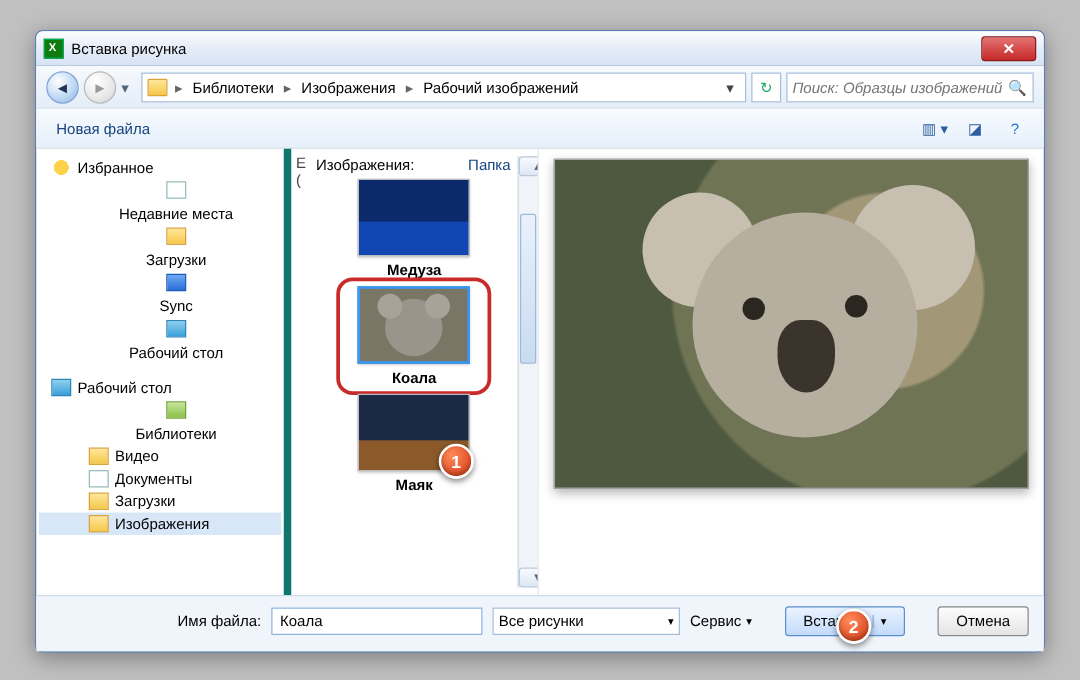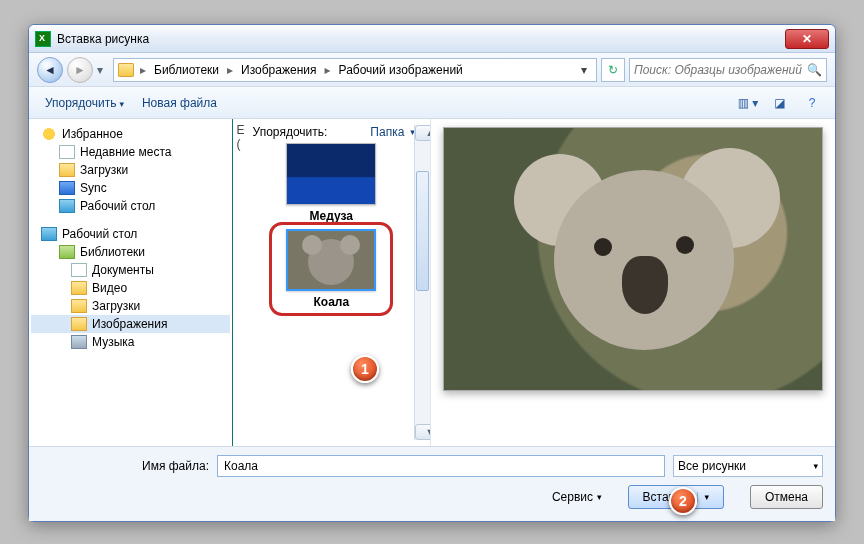--- a/index.html
+++ b/index.html
@@ -21,24 +21,24 @@
 .addr-dd { width:16px; color:#444; text-align:center;}
 .refresh { width:24px; height:24px; border:1px solid #a7bedb; background:#fff; display:flex;align-items:center;justify-content:center;color:#2a6;}
 .searchbox { width:198px; height:24px; border:1px solid #a7bedb; background:#fff; display:flex; align-items:center; padding:0 4px; gap:4px;}
 .searchbox input { border:none; outline:none; flex:1; color:#888; font-style:italic; background:transparent;}
 .toolbar { height:32px; background:linear-gradient(#f7fbff,#e6eff9); border-bottom:1px solid #d0dbe8; display:flex; align-items:center; padding:0 10px; gap:6px;}
 .tool-lnk { color:#13447e; padding:4px 6px; cursor:pointer;}
 .tool-sep::after{content:"▾"; font-size:9px; color:#13447e; margin-left:3px;}
 .toolbar .sp { flex:1;}
 .tool-ico { width:26px; height:22px; border:1px solid transparent; display:flex;align-items:center;justify-content:center; color:#2b5ea0; cursor:pointer; border-radius:2px;}
 .body { flex:1; display:flex; min-height:0; }
-.tree { width:216px; border-right:1px solid #0f766e; overflow:auto; padding:6px 2px;}
+.tree { width:216px; border-right:6px solid #0f766e; overflow:auto; padding:6px 2px;}
 .tgrp { margin-bottom:10px;}
 .titem { display:flex; align-items:center; gap:5px; padding:2px 2px 2px 10px; color:#000; cursor:pointer; white-space:nowrap;}
-.titem.sub { padding-left:28px;}
+.titem.sub { padding-left:28px;flex-direction:column;}
 .titem.sub2 { padding-left:40px;}
 .titem.sel { background:#d7e7f8;}
 .ticon { width:16px; height:14px; display:inline-block;}
 .ic-star{background:radial-gradient(circle,#ffd24a 55%,transparent 56%);}
 .ic-doc{background:#fff;border:1px solid #9bb;}
 .ic-folder{background:linear-gradient(#ffe79a,#f5c74a);border:1px solid #d9a43c;}
 .ic-blue{background:linear-gradient(#6fa8f7,#2a6fd6);border:1px solid #1e5cb3;}
 .ic-desk{background:linear-gradient(#8ed0f0,#3aa0d8);border:1px solid #2e86b8;}
 .ic-lib{background:linear-gradient(#c7e59b,#8bc24a);border:1px solid #6fa436;}
 .ic-note{background:linear-gradient(#cde,#9ab);border:1px solid #789;}
@@ -62,21 +62,21 @@
 .preview-img .head{position:absolute; left:110px; top:42px; width:180px; height:180px; background:#b6afa0; border-radius:50%;}
 .preview-img .earL{position:absolute; left:70px; top:26px; width:92px; height:92px; background:#c7c0b1; border-radius:50%;}
 .preview-img .earR{position:absolute; left:236px; top:20px; width:100px; height:100px; background:#c7c0b1; border-radius:50%;}
 .preview-img .nose{position:absolute; left:178px; top:128px; width:46px; height:58px; background:#3a342c; border-radius:40% 40% 50% 50%;}
 .preview-img .eyeL{position:absolute; left:150px; top:110px; width:18px; height:18px; background:#2b261f; border-radius:50%;}
 .preview-img .eyeR{position:absolute; left:232px; top:108px; width:18px; height:18px; background:#2b261f; border-radius:50%;}
 .scrollbar{position:absolute; right:0; top:6px; bottom:6px; width:16px; background:#f0f3f7; border-left:1px solid #d0dbe8;}
 .scrollbar .btn{height:16px;background:linear-gradient(#f8fafd,#dde7f2);border:1px solid #b9c9dc; color:#567; font-size:9px; display:flex;align-items:center;justify-content:center;}
 .scrollbar .thumbtrack{position:absolute; top:16px; bottom:16px; left:0; right:0;}
 .scrollbar .sthumb{position:absolute; left:1px; right:1px; top:30px; height:120px; background:linear-gradient(#e9f1fb,#c9dbf1); border:1px solid #9cb8da; border-radius:2px;}
-.footer { border-top:1px solid #d0dbe8; background:#f0f5fb; padding:8px 12px 12px; display:flex; flex-direction:column; gap:8px;}
+.footer { border-top:1px solid #d0dbe8; background:#f0f5fb; padding:8px 12px 12px; display:flex; gap:8px;}
 .row{ display:flex; align-items:center; gap:8px;}
 .row .lab{ width:168px; text-align:right;}
 .fname-input{ flex:1; height:22px; border:1px solid #90b3de; padding:0 6px; background:#fff;}
 .combo{ width:150px; height:22px; border:1px solid #a7bedb; background:#fff; display:flex; align-items:center; padding:0 4px; justify-content:space-between;}
 .row2{ justify-content:flex-end; gap:26px;}
 .srv{ color:#000; display:flex; align-items:center; gap:4px;}
 .btn{ height:24px; padding:0 14px; border:1px solid #8a8a8a; background:linear-gradient(#fdfdfd,#e4e4e4); border-radius:3px; cursor:pointer; display:flex; align-items:center; gap:4px;}
 .btn.primary{ background:linear-gradient(#eaf3ff,#c2dbfb); border-color:#5b8fcf;}
 .callout{ position:absolute; width:28px; height:28px; border-radius:50%; background:radial-gradient(circle at 35% 30%,#ff8a5a,#d63912); border:2px solid #fff; box-shadow:0 2px 5px rgba(0,0,0,.5),inset 0 -2px 4px rgba(0,0,0,.3); color:#fff; font-weight:bold; display:flex; align-items:center; justify-content:center; font-size:14px;}
 .callout.c1{ left:322px; top:330px;}
@@ -111,21 +111,20 @@
       <span class="addr-dd">▾</span>
     </div>
     <div class="refresh">↻</div>
     <div class="searchbox">
       <input placeholder="Поиск: Образцы изображений" style="">
       <span style="color:#6a9bd8">🔍</span>
     </div>
   </div>
 
   <div class="toolbar">
-    <span class="tool-lnk tool-sep">Упорядочить</span>
     <span class="tool-lnk">Новая файла</span>
     <span class="sp"></span>
     <span class="tool-ico">▥ ▾</span>
     <span class="tool-ico">◪</span>
     <span class="tool-ico" style="color:#2a6fd6">?</span>
   </div>
 
   <div class="body">
     <div class="tree">
       <div class="tgrp">
@@ -153,57 +152,57 @@
       <div class="tgrp">
         <div class="titem">
             <span class="ticon ic-desk"></span>
             <span>Рабочий стол</span>
           </div>
         <div class="titem sub">
             <span class="ticon ic-lib"></span>
             <span>Библиотеки</span>
           </div>
         <div class="titem sub2">
+            <span class="ticon ic-folder"></span>
+            <span>Видео</span>
+          </div>
+        <div class="titem sub2">
             <span class="ticon ic-doc"></span>
             <span>Документы</span>
           </div>
         <div class="titem sub2">
             <span class="ticon ic-folder"></span>
-            <span>Видео</span>
-          </div>
-        <div class="titem sub2">
-            <span class="ticon ic-folder"></span>
             <span>Загрузки</span>
           </div>
         <div class="titem sub2 sel">
             <span class="ticon ic-folder"></span>
             <span>Изображения</span>
-          </div>
-        <div class="titem sub2">
-            <span class="ticon ic-note"></span>
-            <span>Музыка</span>
           </div>
       </div>
     </div>
 
     <div class="midcol">
       <div class="cut" style="position:absolute;left:4px;top:4px;">Е<br>(</div>
       <div class="midbar">
-        <span class="lab">Упорядочить:</span>
+        <span class="lab">Изображения:</span>
         <span class="val">Папка</span>
         <span style="font-size:9px;color:#13447e">▾</span>
       </div>
       <div class="thumbs">
         <div class="thumb">
           <div class="pic sea"></div>
           <div>Медуза</div>
         </div>
         <div class="thumb selected">
           <div class="pic koala"></div>
           <div>Коала</div>
+        </div>
+        <div class="thumb">
+          <div class="pic light"></div>
+          <div>Маяк</div>
         </div>
       </div>
       <div class="scrollbar">
         <div class="btn">▲</div>
         <div class="thumbtrack">
             <div class="sthumb"></div>
           </div>
         <div class="btn" style="position:absolute;bottom:0;left:0;right:0">▼</div>
       </div>
     </div>

